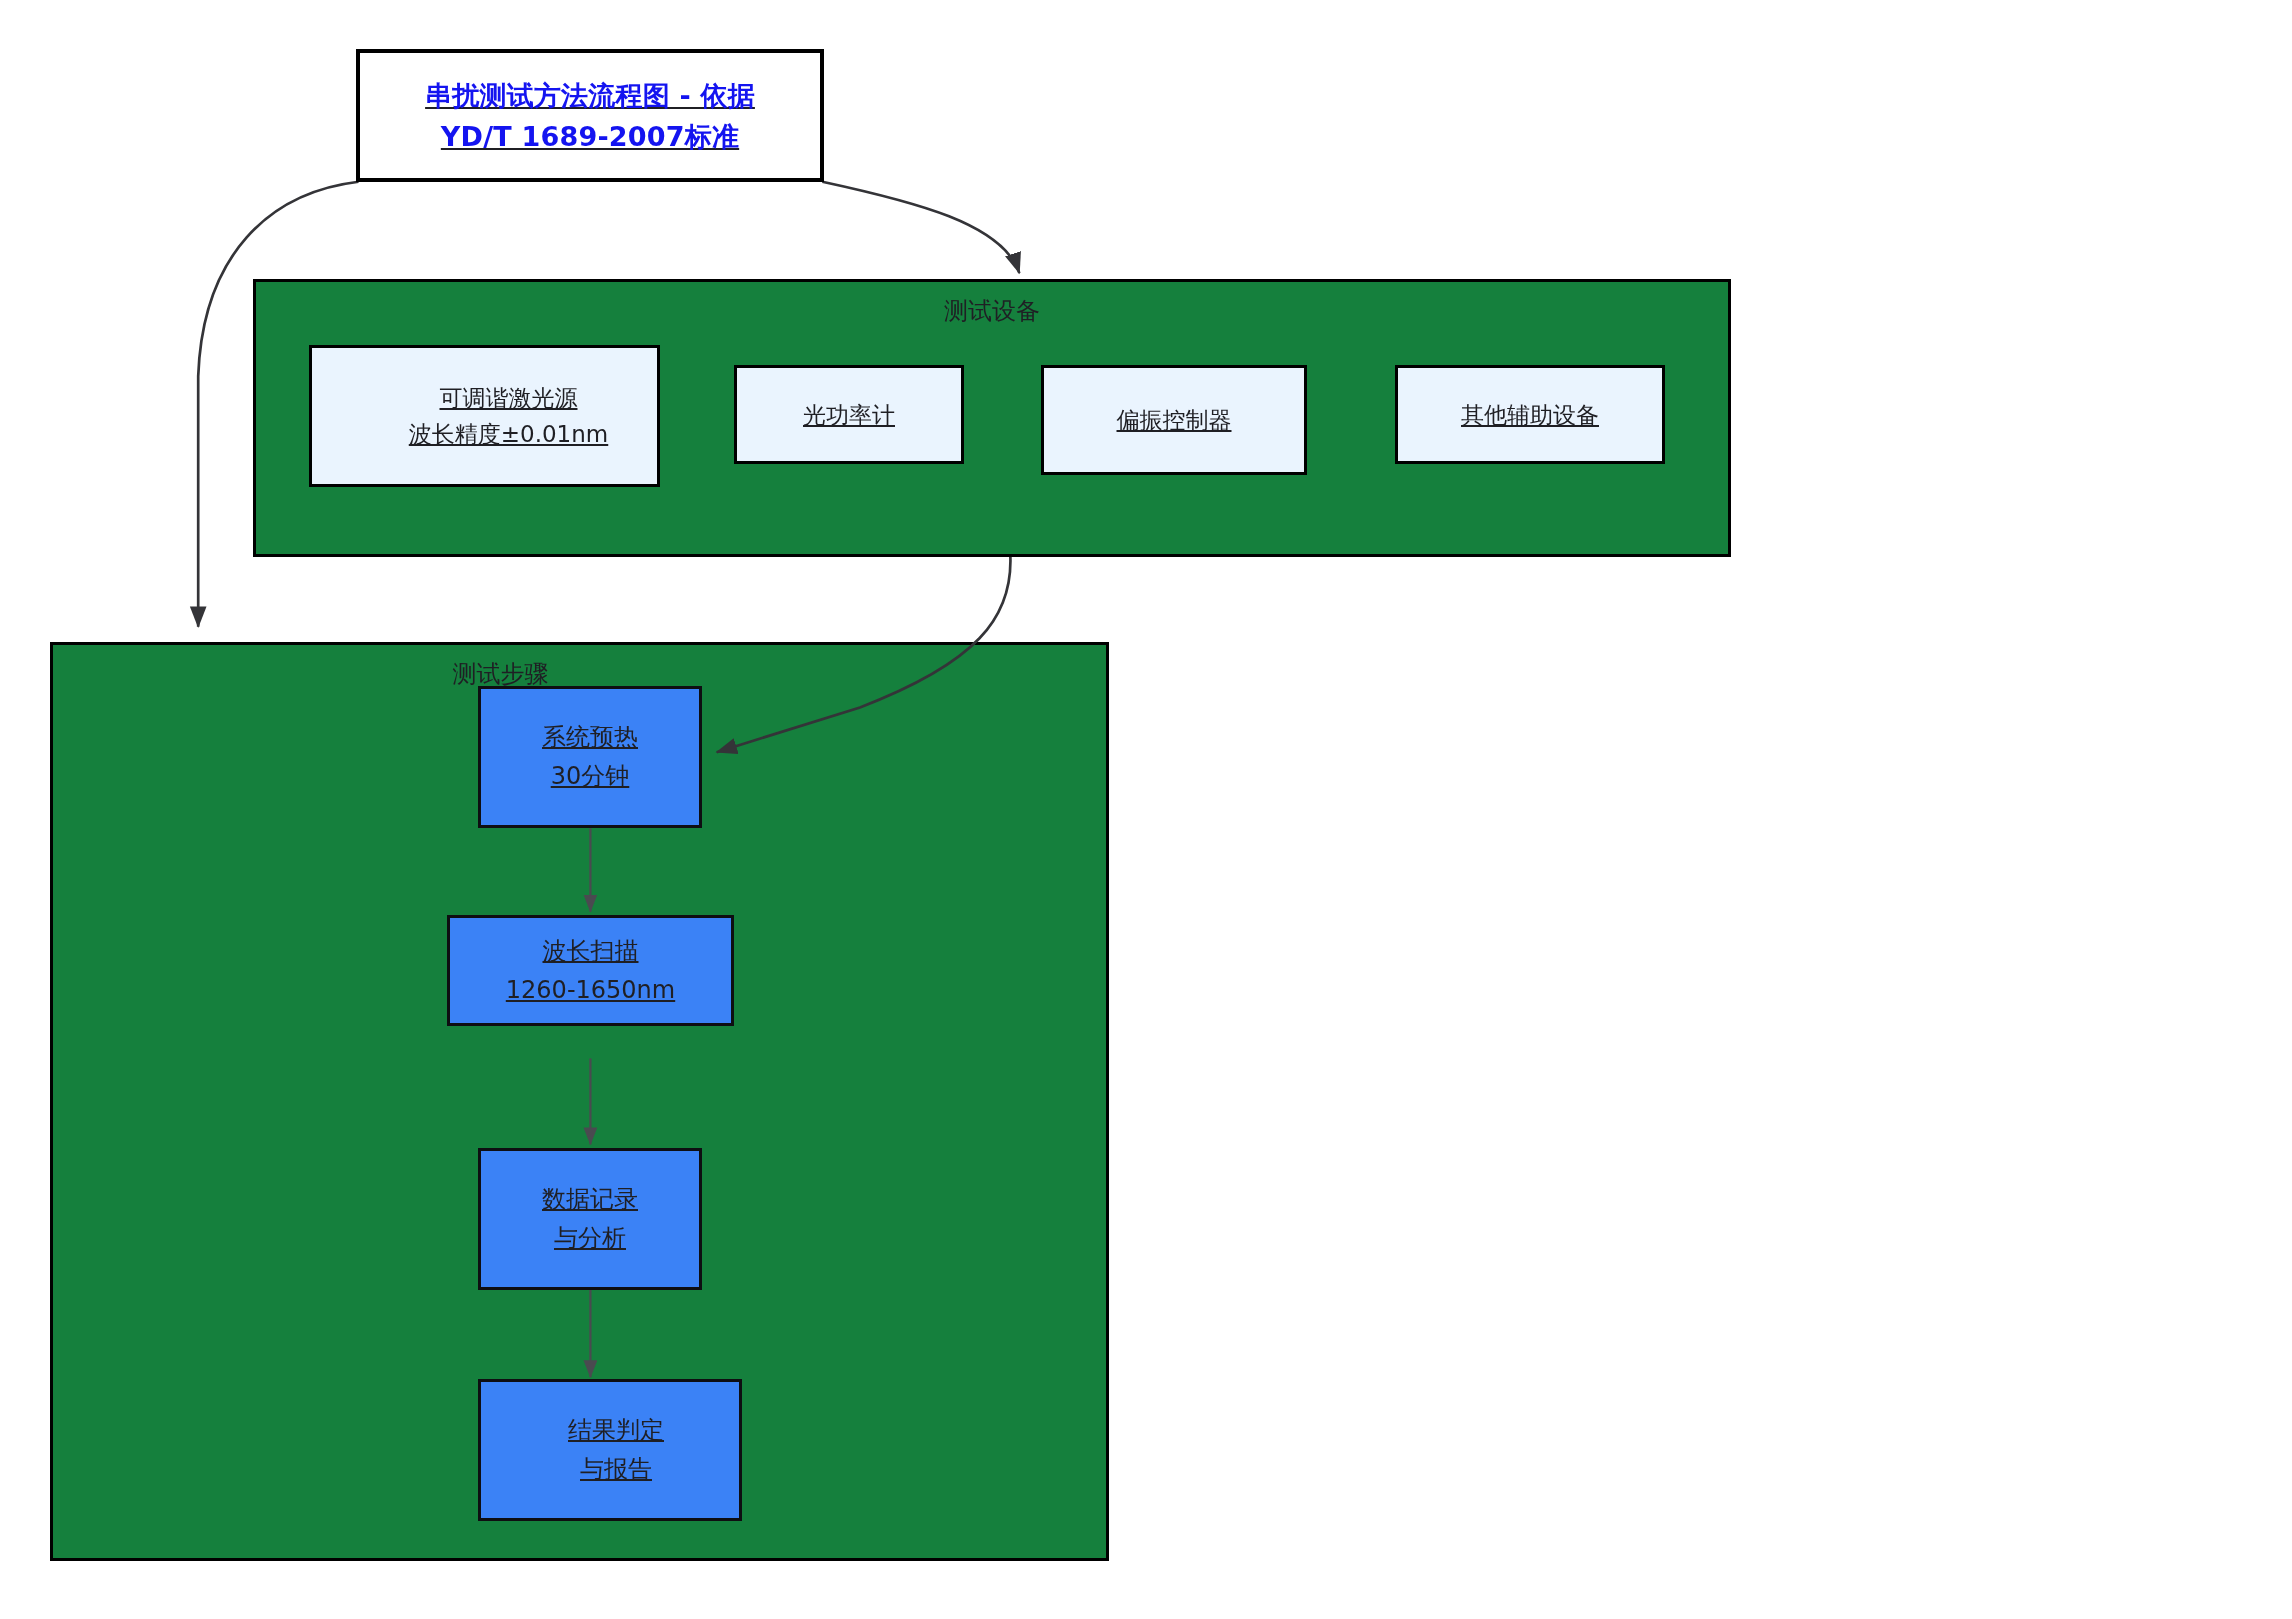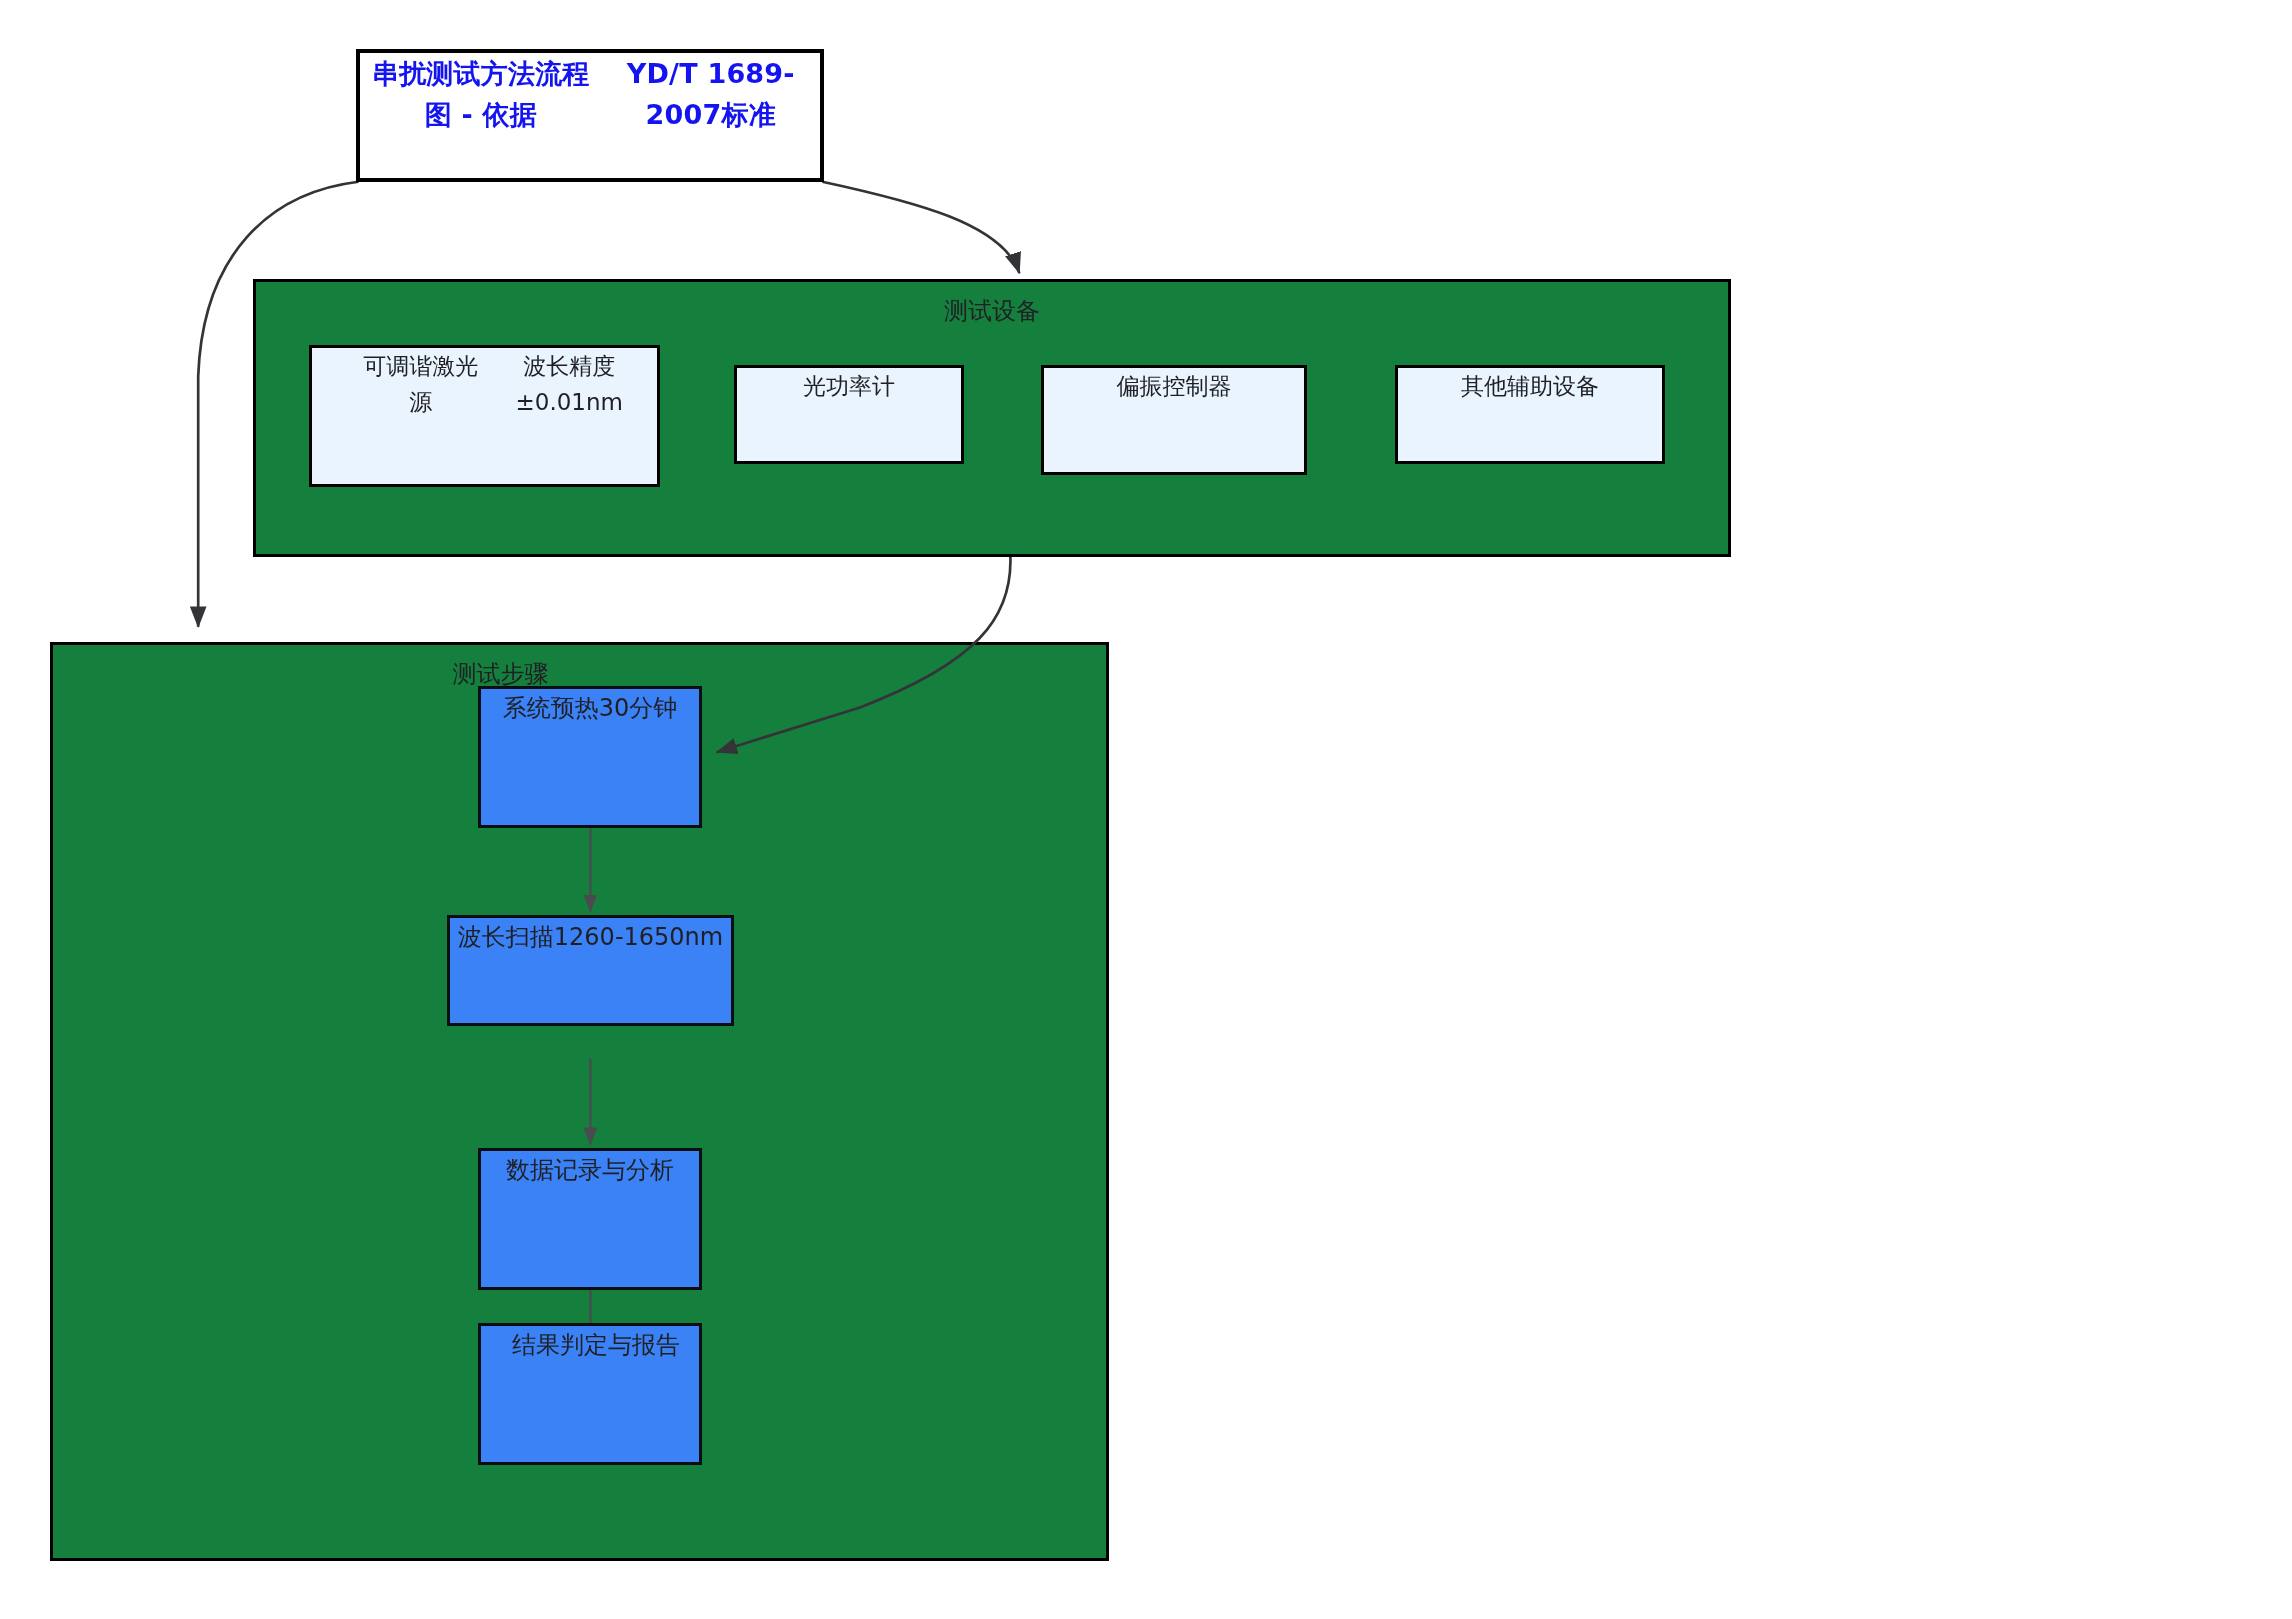--- a/index.html
+++ b/index.html
@@ -15,25 +15,26 @@
     position: relative;
     width: 2293px;
     height: 1619px;
     background: #ffffff;
     overflow: hidden;
   }
   .node {
     position: absolute;
     box-sizing: border-box;
     display: flex;
-    flex-direction: row;
-    align-items: flex-start;
+    flex-direction: column;
+    align-items: center;
     justify-content: center;
     text-align: center;
     color: #1f1f24;
+    text-decoration: underline;
   }
 
   
   #title-box {
     left: 356px;
     top: 49px;
     width: 468px;
     height: 133px;
     border: 4.5px solid #000000;
     background: #ffffff;
@@ -192,19 +193,19 @@
   <div class="node step-box" style="left:447px; top:915px; width:287px; height:111px;">
     <span class="l">波长扫描</span>
     <span class="l">1260-1650nm</span>
   </div>
 
   <div class="node step-box" style="left:478px; top:1148px; width:224px; height:142px;">
     <span class="l">数据记录</span>
     <span class="l">与分析</span>
   </div>
 
-  <div class="node step-box" style="left:478px; top:1323px; width:224px; height:142px;padding-left:12px;">
+  <div class="node step-box" style="left:478px; top:1379px; width:264px; height:142px;padding-left:12px;">
     <span class="l">结果判定</span>
     <span class="l">与报告</span>
   </div>
 
 </div>
 
 
 </body></html>

